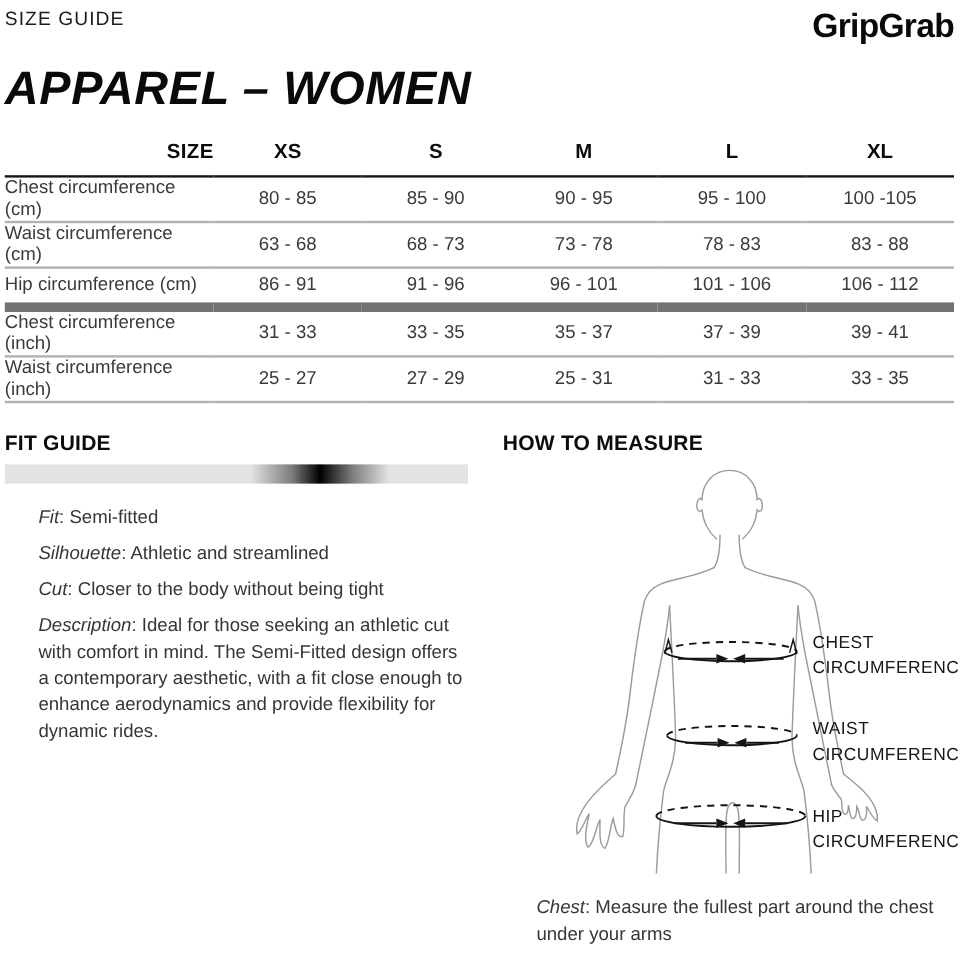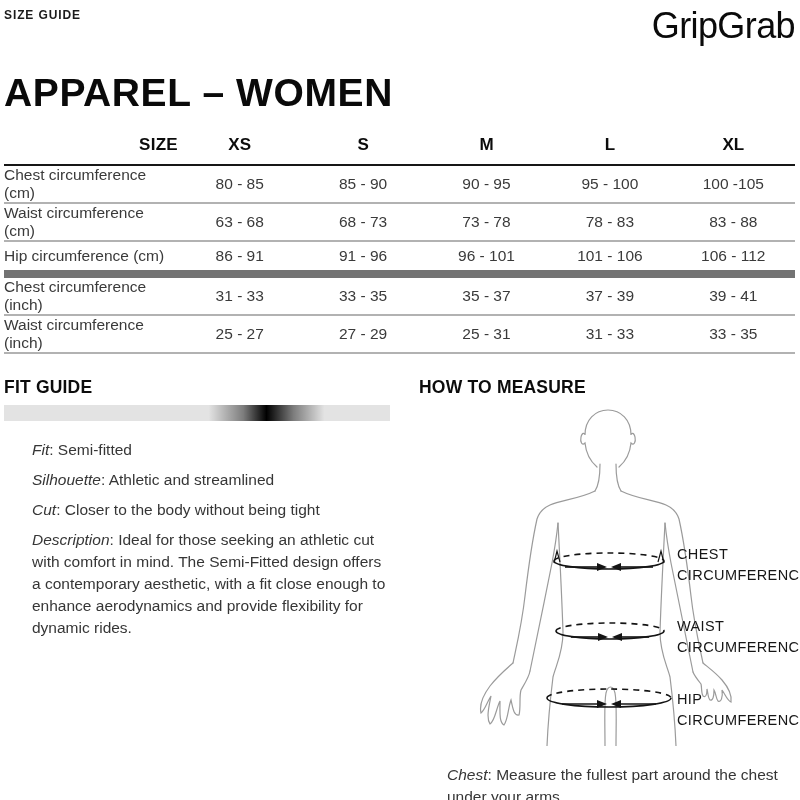--- a/index.html
+++ b/index.html
@@ -2,25 +2,25 @@
 <html><head>
 <meta charset="utf-8">
 <style>
   * { margin:0; padding:0; box-sizing:border-box; }
   html,body { width:800px; height:800px; background:#ffffff; overflow:hidden; }
   body { font-family:"Liberation Sans", sans-serif; color:#333333; }
   .page { width:800px; height:800px; padding:8px 5px 0 4px; position:relative; }
 
   
   .topbar { display:flex; justify-content:space-between; align-items:flex-start; }
-  .eyebrow { font-size:12px; font-weight:700; letter-spacing:0.9px; color:#1c1c1c; }
-  .logo { font-size:36px; font-weight:400; letter-spacing:-0.6px; color:#0a0a0a; line-height:1; }
-
-  
-  h1.title { margin-top:29px; font-size:39px; font-weight:900; letter-spacing:0.6px; color:#0a0a0a; line-height:1; }
+  .eyebrow { font-size:16px; font-weight:400; letter-spacing:0.9px; color:#1c1c1c; }
+  .logo { font-size:28px; font-weight:700; letter-spacing:-0.6px; color:#0a0a0a; line-height:1; }
+
+  
+  h1.title { margin-top:19px; font-size:39px; font-weight:900; letter-spacing:0.6px; color:#0a0a0a; line-height:1;font-style:italic; }
 
   
   table.size-table { width:100%; border-collapse:collapse; margin-top:17px; table-layout:fixed; }
   table.size-table col.c0 { width:22%; }
   table.size-table col.c { width:15.6%; }
   th { font-size:17px; font-weight:800; color:#0c0c0c; text-align:center; padding:6px 0 9px; }
   th.rowhead { text-align:right; letter-spacing:0.3px; }
   td { font-size:15.5px; color:#3a3a3a; text-align:center; height:33px; padding:0; }
   td.rowlabel { text-align:left;margin-left:36px; }
   thead tr { border-bottom:2px solid #161616; }

